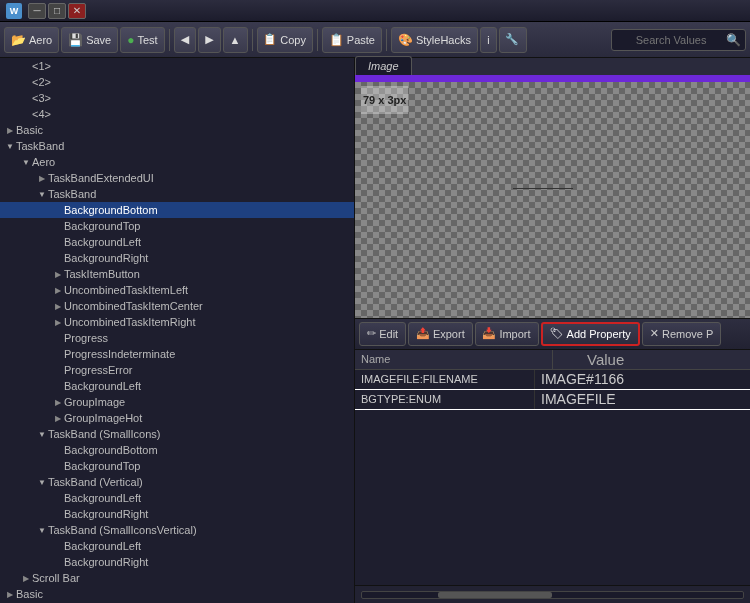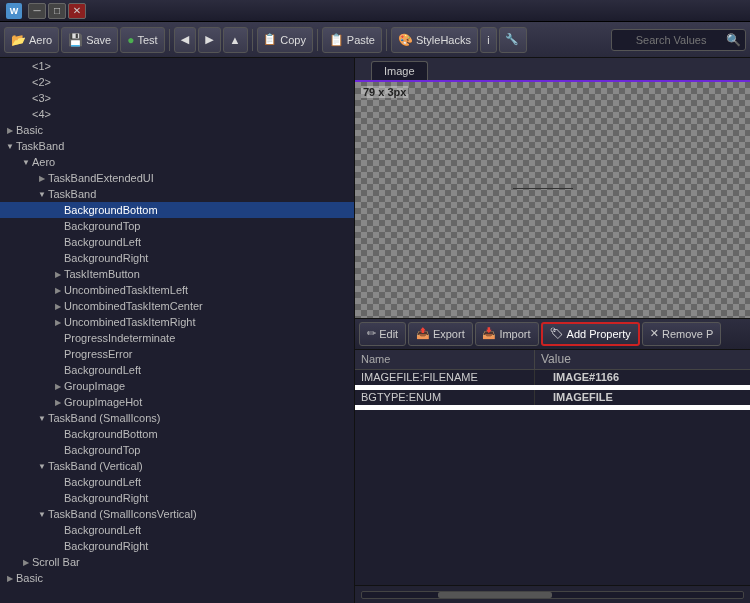--- a/index.html
+++ b/index.html
@@ -150,22 +150,23 @@
       flex-direction: column;
       background: #1a1a2a;
     }
 
     
     .image-tab-bar {
       height: 24px;
       background: #2a2a3c;
       display: flex;
       align-items: flex-end;
-      border-bottom: 2px solid #6d28d9;
-      padding-left: 16px;
+      border-bottom: 7px solid #6d28d9;
+      padding-left: 0;
+      font-style: italic;
     }
     .image-tab {
       padding: 3px 12px;
       background: #1a1a2a;
       border: 1px solid #555;
       border-bottom: none;
       color: #ccc;
       font-size: 11px;
       cursor: pointer;
       border-radius: 3px 3px 0 0;
@@ -183,21 +184,21 @@
       min-height: 0;
     }
     .image-size-label {
       position: absolute;
       top: 4px;
       left: 6px;
       color: #222;
       font-size: 11px;
       font-weight: bold;
       background: rgba(255,255,255,0.3);
-      padding: 0 2px;
+      padding: 8px 2px;
     }
     .image-line {
       position: absolute;
       top: 45%;
       left: 40%;
       width: 60px;
       height: 1px;
       background: #333;
     }
 
@@ -239,55 +240,54 @@
     .prop-table::-webkit-scrollbar-track { background: #1a1a2a; }
     .prop-table::-webkit-scrollbar-thumb { background: #444; }
 
     .prop-header {
       display: flex;
       background: #2a2a3c;
       border-bottom: 1px solid #444;
       height: 20px;
     }
     .prop-col-name {
-      width: 180px;
+      width: 198px;
       padding: 2px 6px;
       color: #aaa;
       font-size: 11px;
       border-right: 1px solid #444;
       display: flex; align-items: center;
     }
     .prop-col-value {
       flex: 1;
       padding: 2px 6px;
       color: #aaa;
-      font-size: 12px;
-      display: flex; align-items: center;
+      font-size: 15px;
+      display: flex; align-items: center; margin-left: 28px;
     }
     .prop-row {
       display: flex;
-      border-bottom: 5px solid #ffffff;
+      border-bottom: 1px solid #ffffff;
       height: 20px;
-      gap: 12px;
     }
     .prop-row-name {
       width: 180px;
       padding: 2px 6px;
       color: #ccc;
       font-size: 11px;
       border-right: 1px solid #333;
       display: flex; align-items: center;
       overflow: hidden;
     }
     .prop-row-value {
       flex: 1;
       padding: 2px 6px;
       color: #ccc;
-      font-size: 11px;
-      display: flex; align-items: center; font-weight: bold;
+      font-size: 14px;
+      display: flex; align-items: center;
     }
 
     
     .status-bar {
       height: 18px;
       background: #222232;
       border-top: 1px solid #111;
       display: flex;
       align-items: center;
       padding: 0 6px;
@@ -451,20 +451,25 @@
       </div>
       <div class="tree-item">
         <span style="display:inline-block;width:52px;flex-shrink:0;"></span>
         <span class="tree-arrow">▶</span>
         <span class="tree-label">UncombinedTaskItemCenter</span>
       </div>
       <div class="tree-item">
         <span style="display:inline-block;width:52px;flex-shrink:0;"></span>
         <span class="tree-arrow">▶</span>
         <span class="tree-label">UncombinedTaskItemRight</span>
+      </div>
+      <div class="tree-item">
+        <span style="display:inline-block;width:52px;flex-shrink:0;"></span>
+        <span class="tree-arrow"> </span>
+        <span class="tree-label">Progress</span>
       </div>
       <div class="tree-item">
         <span style="display:inline-block;width:52px;flex-shrink:0;"></span>
         <span class="tree-arrow"> </span>
         <span class="tree-label">ProgressIndeterminate</span>
       </div>
       <div class="tree-item">
         <span style="display:inline-block;width:52px;flex-shrink:0;"></span>
         <span class="tree-arrow"> </span>
         <span class="tree-label">ProgressError</span>

